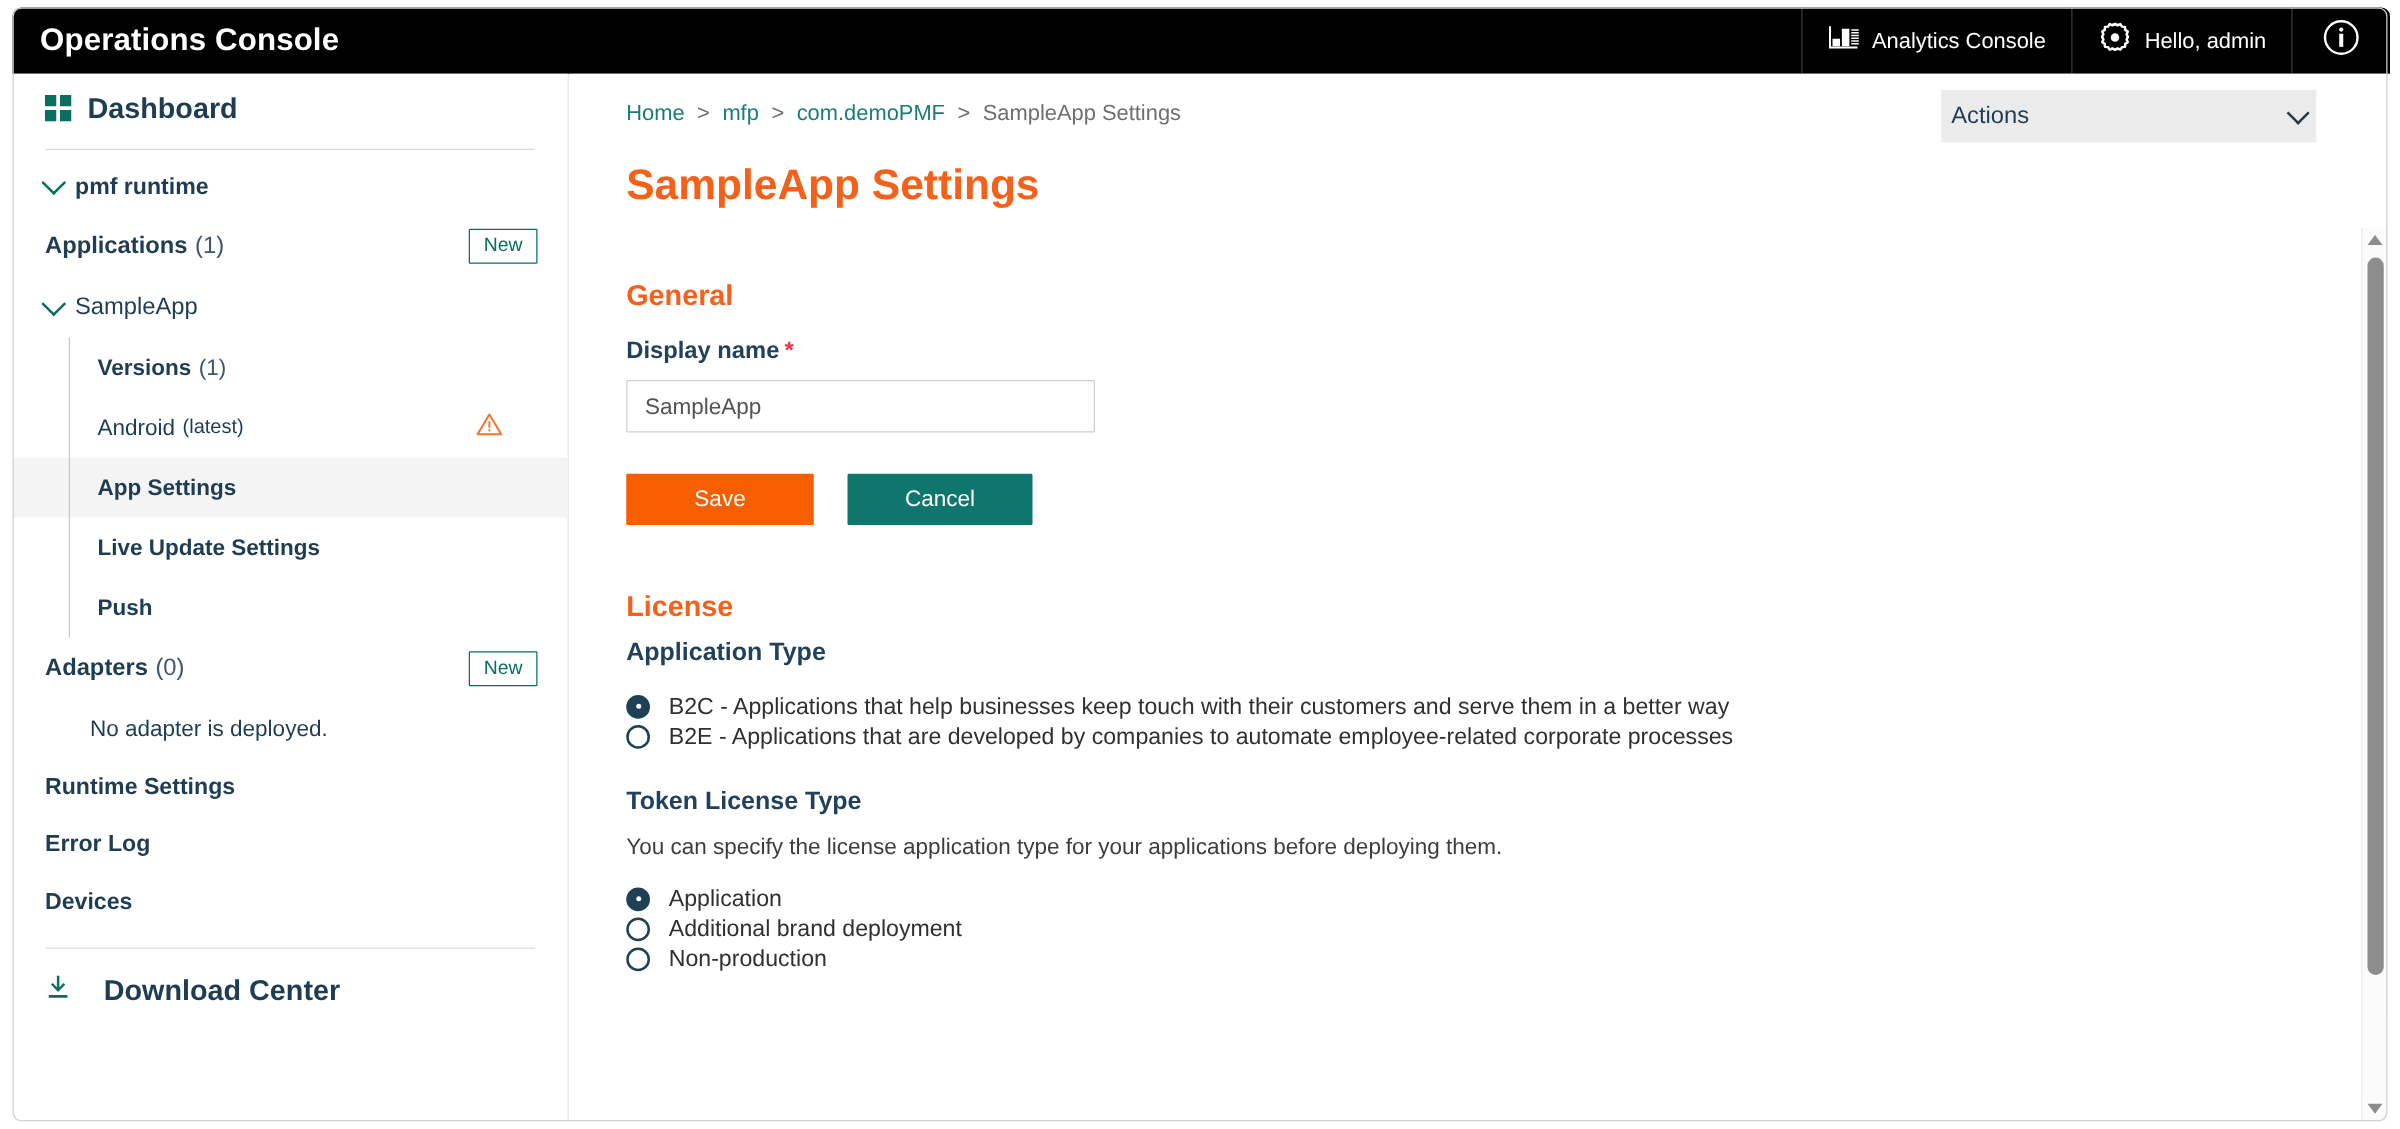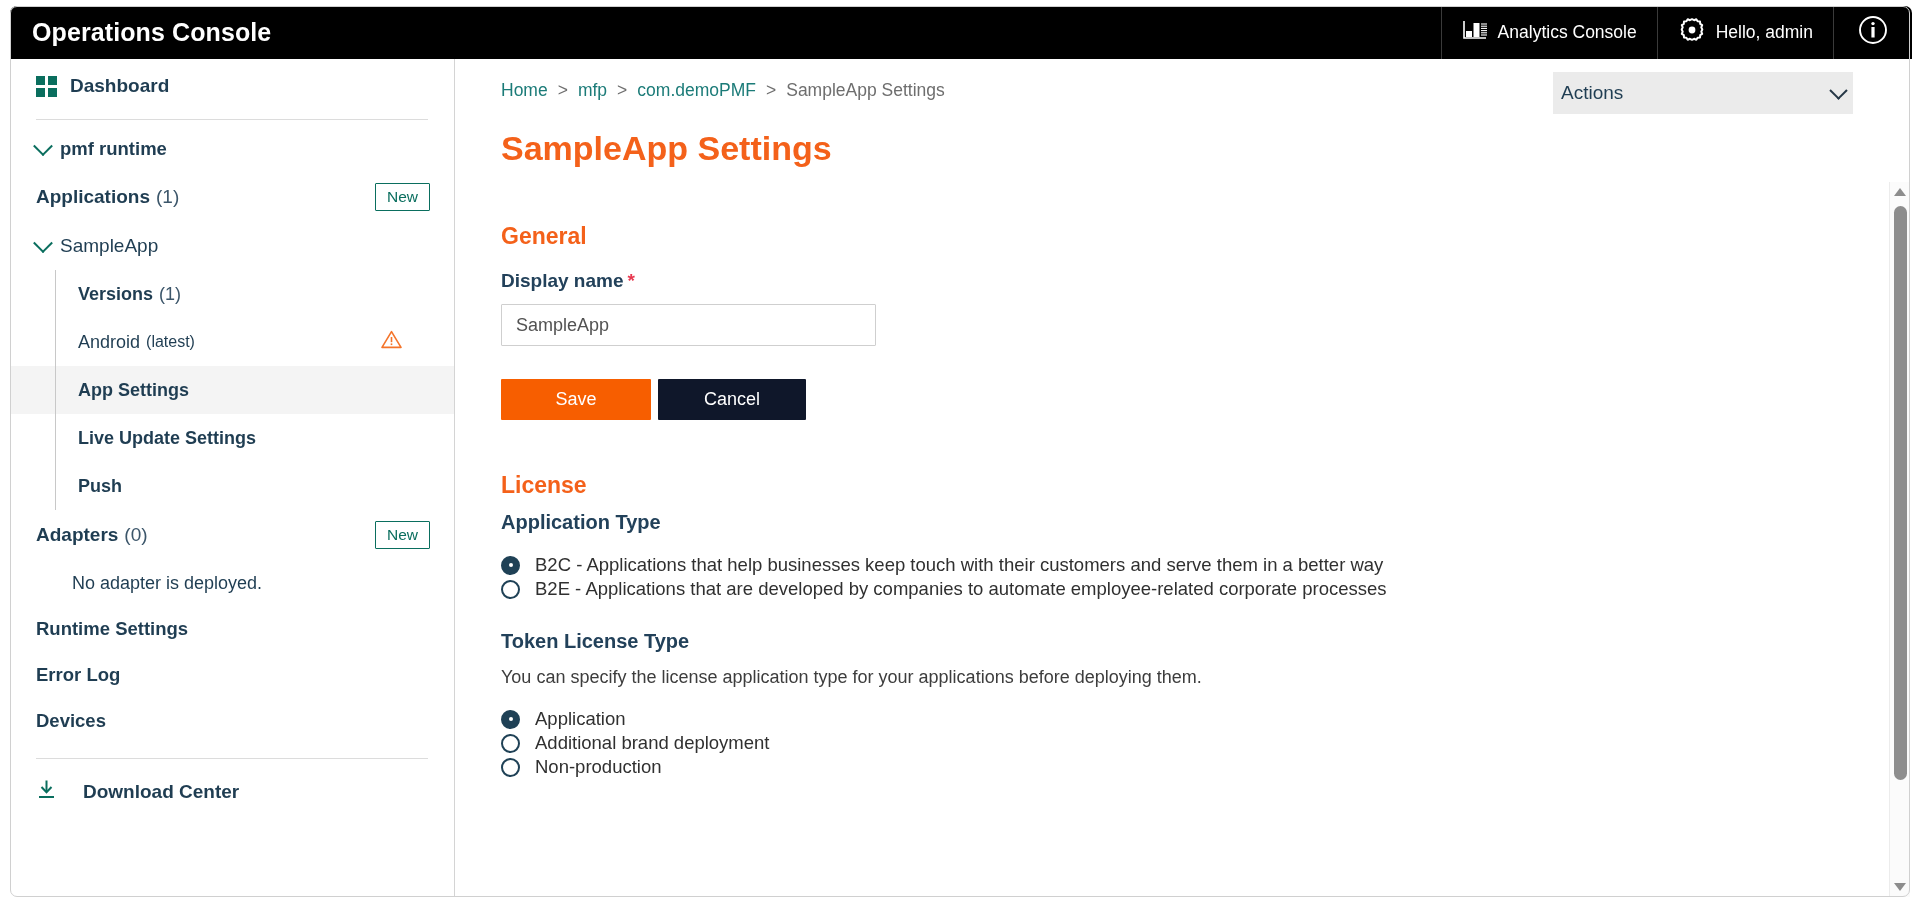--- a/index.html
+++ b/index.html
@@ -52,21 +52,21 @@
     border-right: 1px solid #d4d4d4;
     border-bottom-left-radius: 7px;
     overflow: hidden;
   }
   .sb-row {
     display: flex; align-items: center;
     height: 46px; padding: 0 24px 0 26px;
     color: #1f3d52; font-size: 18.5px; font-weight: 700;
     position: relative;
   }
-  .sb-dashboard { height: 54px; gap: 13px; font-size: 19px; }
+  .sb-dashboard { height: 54px; gap: 13px; font-size: 23px; }
   .sb-divider { height: 1px; background: #dcdcdc; margin: 6px 26px 6px 26px; }
 
   .icon-grid { display:grid; grid-template-columns: 9px 9px; grid-template-rows: 9px 9px; gap: 3px; }
   .icon-grid i { background: #0a6e5e; display:block; }
 
   .chev {
     width: 14px; height: 14px; flex: none;
     border-right: 2.6px solid #0a6e5e;
     border-bottom: 2.6px solid #0a6e5e;
     transform: rotate(45deg) translate(-2px,-2px);
@@ -161,21 +161,21 @@
     border: 1px solid #cfcfcf; background: #ffffff;
     padding: 0 14px; font-size: 18px; color: #525252;
     font-family: inherit; border-radius: 1px;
   }
   .btn-row { display: flex; gap: 7px; margin-top: 33px; }
   .btn {
     border: none; font-family: inherit; font-size: 18px;
     color: #ffffff; cursor: pointer; border-radius: 1px;
   }
   .btn-save   { background: #f75e00; width: 150px; height: 41px; }
-  .btn-cancel { background: #0f172a; width: 148px; height: 41px; }
+  .btn-cancel { background: #0f766e; width: 148px; height: 41px; margin-left: 20px; }
 
   .sub-label { color: #22415a; font-size: 20px; font-weight: 700; margin-top: 22px; }
   .helper { color: #3d3d3d; font-size: 18px; margin-top: 14px; }
 
   .radio-row { display: flex; align-items: center; margin-top: 20px; }
   .radio {
     width: 19px; height: 19px; border-radius: 50%;
     border: 2px solid #1f4156; flex: none; margin-right: 15px;
     background: #ffffff; position: relative; cursor: pointer;
   }

